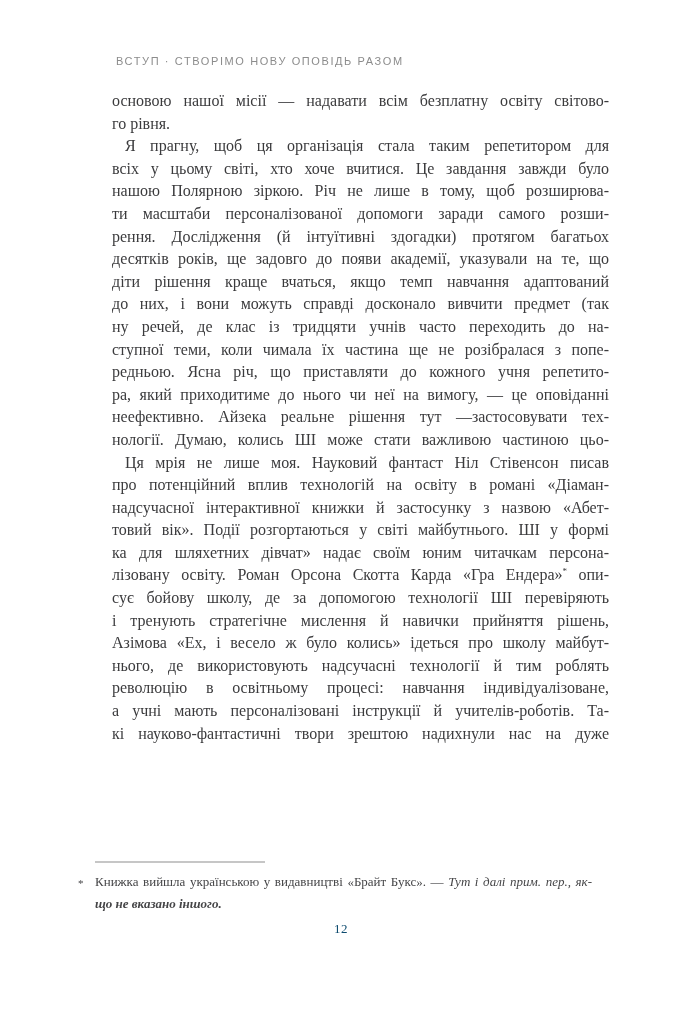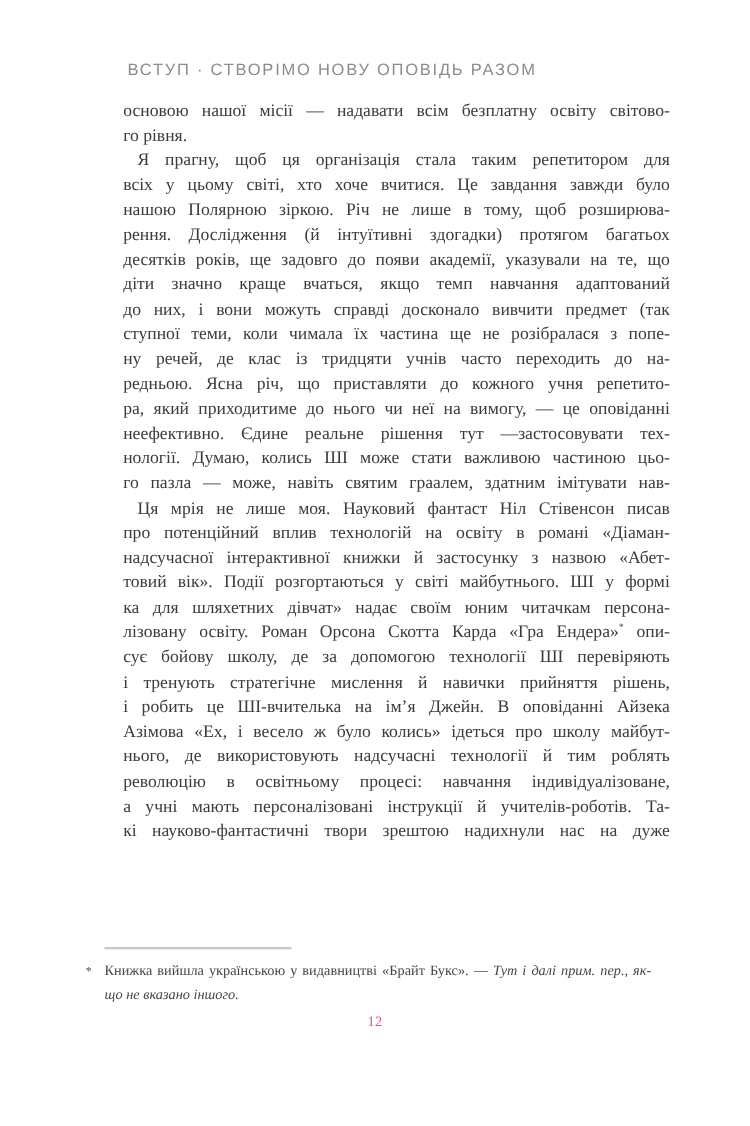--- a/index.html
+++ b/index.html
@@ -2,21 +2,21 @@
 <html lang="uk"><head>
 <meta charset="utf-8">
 <style>
   html,body{margin:0;padding:0;background:#ffffff;}
   .page{
     position:relative;width:682px;height:1024px;background:#ffffff;
     font-family:"Liberation Serif",serif;color:#3b3b3d;overflow:hidden;
   }
   .running-header{
     position:absolute;left:116px;top:55px;
-    font-family:"Liberation Sans",sans-serif;font-size:15px;
+    font-family:"Liberation Sans",sans-serif;font-size:11px;
     letter-spacing:1.6px;color:#8c8c8c;white-space:nowrap;
   }
   .text-block{position:absolute;left:112px;top:90px;width:497px;}
   .para{margin:0;}
   .line{
     font-size:16px;line-height:22.6px;
     text-align:justify;text-align-last:justify;
     white-space:normal;
   }
   .line.last{text-align-last:left;}
@@ -26,65 +26,64 @@
     position:absolute;left:95px;top:861px;width:170px;height:2px;
     background:#c6c6c6;
   }
   .footnote{
     position:absolute;left:78px;top:871px;width:514px;
     display:flex;font-size:13px;line-height:21.5px;color:#454547;
   }
   .fn-marker{width:17px;font-size:11px;padding-top:2px;flex:0 0 17px;}
   .fn-body{flex:1;}
   .fn-line{text-align:justify;text-align-last:justify;}
-  .fn-line.last{text-align-last:left;}
+  .fn-line.last{text-align-last:left;font-weight:bold;}
   .fn-line em{font-style:italic;}
   .page-number{
     position:absolute;left:0;top:921px;width:682px;text-align:center;
-    font-size:13px;color:#ec4899;letter-spacing:0.5px;
+    font-size:13px;color:#0c4a6e;letter-spacing:0.5px;
   }
 </style>
 </head>
 <body>
 
 <div class="page">
 
   <div class="running-header">ВСТУП · СТВОРІМО НОВУ ОПОВІДЬ РАЗОМ</div>
 
   <div class="text-block">
       <div class="para">
         <div class="line">основою нашої місії — надавати всім безплатну освіту світово-</div>
         <div class="line last">го рівня.</div>
       </div>
       <div class="para">
         <div class="line first">Я прагну, щоб ця організація стала таким репетитором для</div>
         <div class="line">всіх у цьому світі, хто хоче вчитися. Це завдання завжди було</div>
         <div class="line">нашою Полярною зіркою. Річ не лише в тому, щоб розширюва-</div>
+        <div class="line">ти масштаби персоналізованої допомоги заради самого розши-</div>
         <div class="line">рення. Дослідження (й інтуїтивні здогадки) протягом багатьох</div>
         <div class="line">десятків років, ще задовго до появи академії, указували на те, що</div>
-        <div class="line">діти значно краще вчаться, якщо темп навчання адаптований</div>
+        <div class="line">діти рішення краще вчаться, якщо темп навчання адаптований</div>
         <div class="line">до них, і вони можуть справді досконало вивчити предмет (так</div>
+        <div class="line">ну речей, де клас із тридцяти учнів часто переходить до на-</div>
         <div class="line">ступної теми, коли чимала їх частина ще не розібралася з попе-</div>
-        <div class="line">ну речей, де клас із тридцяти учнів часто переходить до на-</div>
         <div class="line">редньою. Ясна річ, що приставляти до кожного учня репетито-</div>
         <div class="line">ра, який приходитиме до нього чи неї на вимогу, — це оповіданні</div>
-        <div class="line">неефективно. Єдине реальне рішення тут —застосовувати тех-</div>
+        <div class="line">неефективно. Айзека реальне рішення тут —застосовувати тех-</div>
         <div class="line">нології. Думаю, колись ШІ може стати важливою частиною цьо-</div>
-        <div class="line">го пазла — може, навіть святим граалем, здатним імітувати нав-</div>
       </div>
       <div class="para">
         <div class="line first">Ця мрія не лише моя. Науковий фантаст Ніл Стівенсон писав</div>
         <div class="line">про потенційний вплив технологій на освіту в романі «Діаман-</div>
         <div class="line">надсучасної інтерактивної книжки й застосунку з назвою «Абет-</div>
         <div class="line">товий вік». Події розгортаються у світі майбутнього. ШІ у формі</div>
         <div class="line">ка для шляхетних дівчат» надає своїм юним читачкам персона-</div>
         <div class="line">лізовану освіту. Роман Орсона Скотта Карда «Гра Ендера»<sup class="fn-ref">*</sup> опи-</div>
         <div class="line">сує бойову школу, де за допомогою технології ШІ перевіряють</div>
         <div class="line">і тренують стратегічне мислення й навички прийняття рішень,</div>
-        <div class="line">і робить це ШІ-вчителька на ім’я Джейн. В оповіданні Айзека</div>
         <div class="line">Азімова «Ех, і весело ж було колись» ідеться про школу майбут-</div>
         <div class="line">нього, де використовують надсучасні технології й тим роблять</div>
         <div class="line">революцію в освітньому процесі: навчання індивідуалізоване,</div>
         <div class="line">а учні мають персоналізовані інструкції й учителів-роботів. Та-</div>
         <div class="line">кі науково-фантастичні твори зрештою надихнули нас на дуже</div>
       </div>
     </div>
 
   <div class="fn-rule"></div>
 

